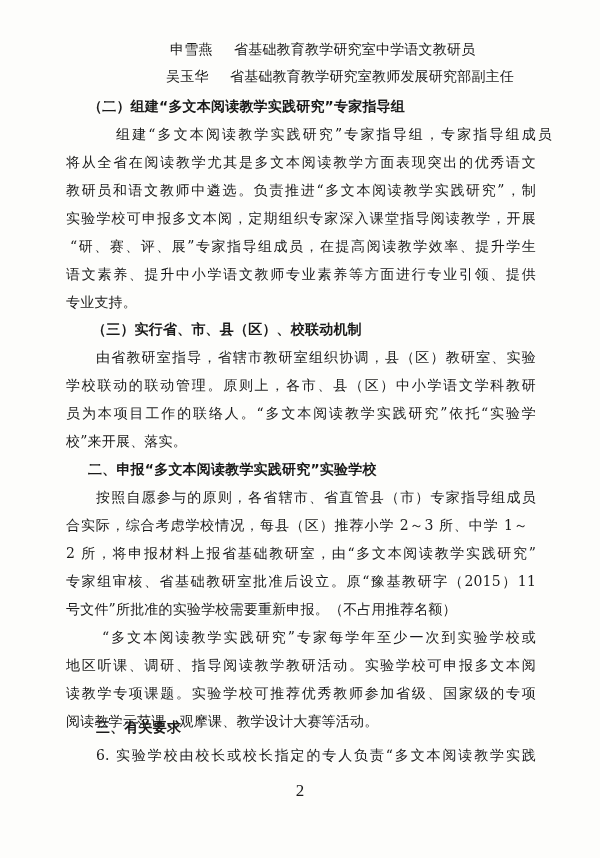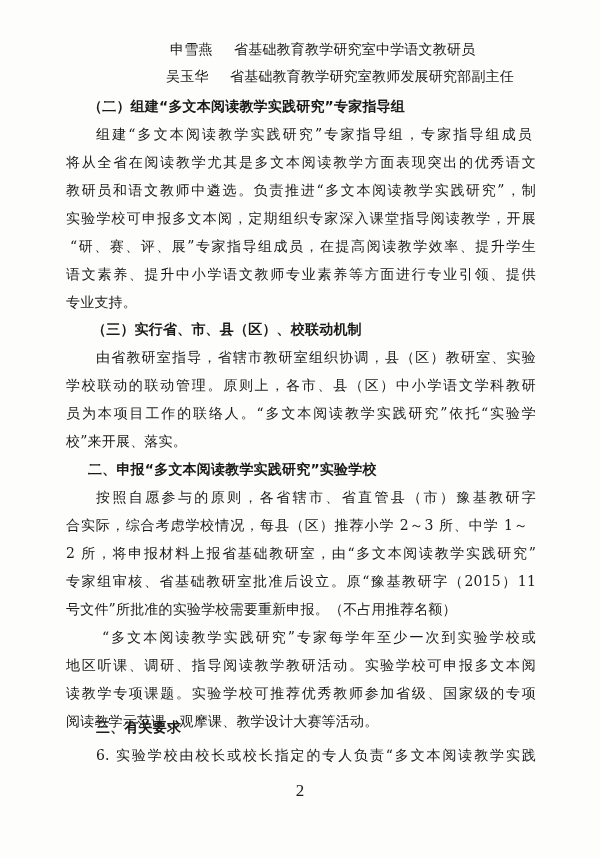--- a/index.html
+++ b/index.html
@@ -37,36 +37,36 @@
 <div class="page">
 
   <div class="line staff last" style="top:36px; left:170px; width:360px;">
     <span class="name">申雪燕</span><span>省基础教育教学研究室中学语文教研员</span>
   </div>
   <div class="line staff last" style="top:63px; left:166px; width:372px;">
     <span class="name">吴玉华</span><span>省基础教育教学研究室教师发展研究部副主任</span>
   </div>
 
   <div class="line bold last" style="top:93px; left:88px; width:420px;">（二）组建“多文本阅读教学实践研究”专家指导组</div>
-  <div class="line" style="top:121px; left:96px; width:436px;">组建“多文本阅读教学实践研究”专家指导组，专家指导组成员</div>
+  <div class="line" style="top:121px; left:116px; width:436px;">组建“多文本阅读教学实践研究”专家指导组，专家指导组成员</div>
   <div class="line" style="top:149px;">将从全省在阅读教学尤其是多文本阅读教学方面表现突出的优秀语文</div>
   <div class="line" style="top:177px;">教研员和语文教师中遴选。负责推进“多文本阅读教学实践研究”，制</div>
   <div class="line" style="top:205px;">实验学校可申报多文本阅，定期组织专家深入课堂指导阅读教学，开展</div>
   <div class="line" style="top:233px; left:70px; width:466px;">“研、赛、评、展”专家指导组成员，在提高阅读教学效率、提升学生</div>
   <div class="line" style="top:261px;">语文素养、提升中小学语文教师专业素养等方面进行专业引领、提供</div>
   <div class="line last" style="top:289px;">专业支持。</div>
 
   <div class="line bold last" style="top:316px; left:92px; width:300px;">（三）实行省、市、县（区）、校联动机制</div>
   <div class="line" style="top:344px; left:96px; width:440px;">由省教研室指导，省辖市教研室组织协调，县（区）教研室、实验</div>
   <div class="line" style="top:372px;">学校联动的联动管理。原则上，各市、县（区）中小学语文学科教研</div>
   <div class="line" style="top:400px;">员为本项目工作的联络人。“多文本阅读教学实践研究”依托“实验学</div>
   <div class="line last" style="top:428px;">校”来开展、落实。</div>
 
   <div class="line bold last" style="top:456px; left:88px; width:400px;">二、申报“多文本阅读教学实践研究”实验学校</div>
-  <div class="line" style="top:484px; left:96px; width:440px;">按照自愿参与的原则，各省辖市、省直管县（市）豫基教研字</div>
+  <div class="line" style="top:484px; left:96px; width:440px;">按照自愿参与的原则，各省辖市、省直管县（市）专家指导组成员</div>
   <div class="line" style="top:512px; width:462px;">合实际，综合考虑学校情况，每县（区）推荐小学 2～3 所、中学 1～</div>
   <div class="line" style="top:540px;">2 所，将申报材料上报省基础教研室，由“多文本阅读教学实践研究”</div>
   <div class="line" style="top:568px;">专家组审核、省基础教研室批准后设立。原“豫基教研字（2015）11</div>
   <div class="line last" style="top:596px;">号文件”所批准的实验学校需要重新申报。（不占用推荐名额）</div>
 
   <div class="line" style="top:624px; left:102px; width:434px;">“多文本阅读教学实践研究”专家每学年至少一次到实验学校或</div>
   <div class="line" style="top:652px;">地区听课、调研、指导阅读教学教研活动。实验学校可申报多文本阅</div>
   <div class="line" style="top:680px;">读教学专项课题。实验学校可推荐优秀教师参加省级、国家级的专项</div>
   <div class="line last" style="top:708px;">阅读教学示范课、观摩课、教学设计大赛等活动。</div>
 

